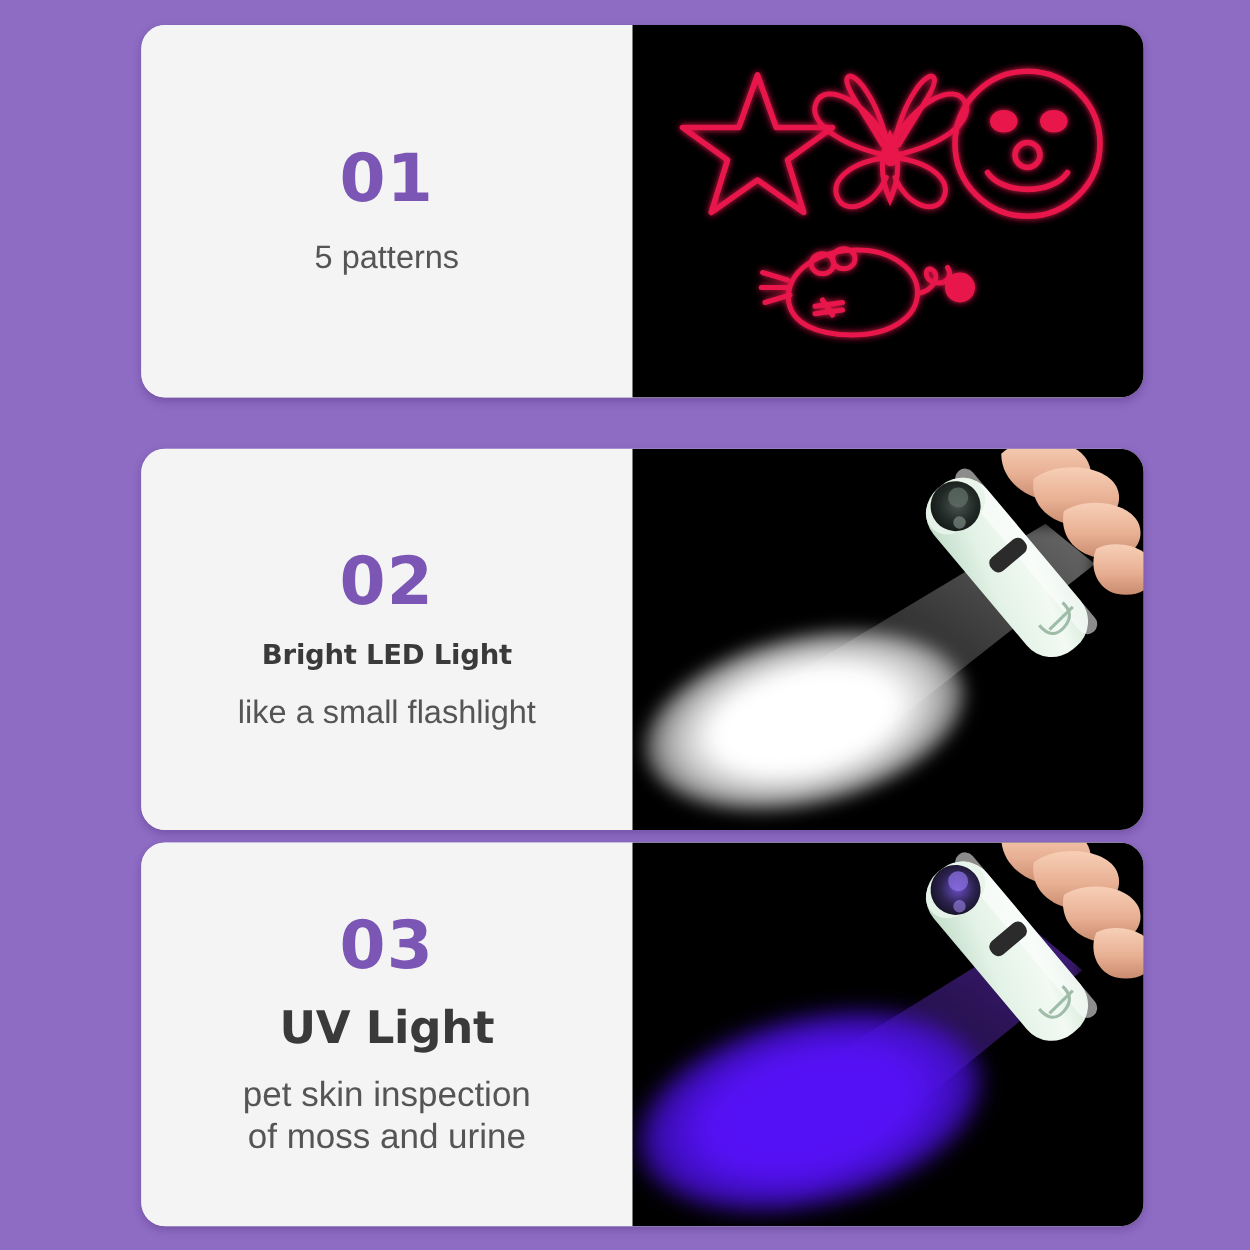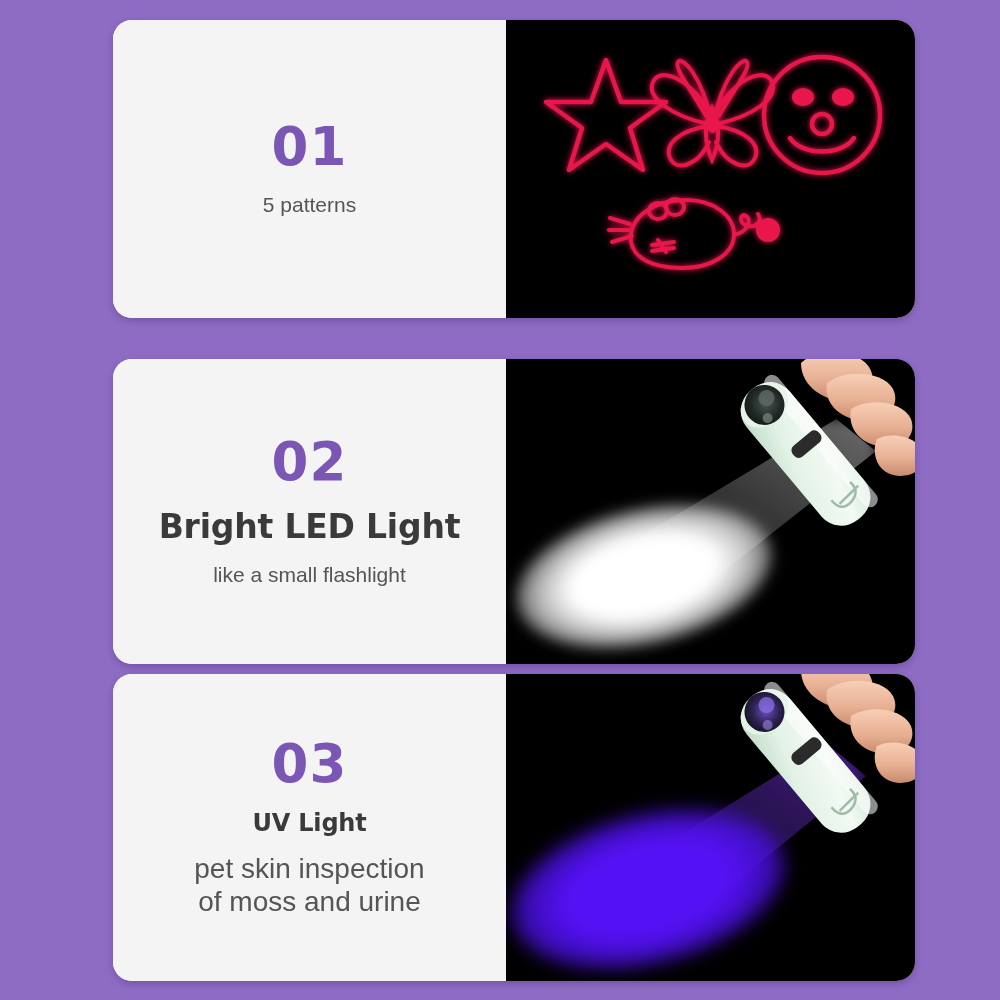--- a/index.html
+++ b/index.html
@@ -71,26 +71,26 @@
   .title {
     color: #3A3A3A;
     font-weight: bold;
     font-size: 33px;
     line-height: 1.1;
     letter-spacing: -0.2px;
     text-align: center;
     font-family: "DejaVu Sans", sans-serif;
   }
   .card-1 .title { font-size: 33px; margin-bottom: 15px; }
-  .card-2 .title { font-size: 33px; margin-bottom: 17px; }
-  .card-3 .title { font-size: 24px; margin-bottom: 16px; }
+  .card-2 .title { font-size: 22px; margin-bottom: 17px; }
+  .card-3 .title { font-size: 36px; margin-bottom: 16px; }
 
   .subtitle {
     color: #555555;
-    font-size: 21px;
+    font-size: 26px;
     line-height: 1.18;
     text-align: center;
     font-family: "Liberation Sans", sans-serif;
   }
   .card-3 .subtitle { font-size: 28px; }
 
   
   .laser-svg { position: absolute; left: 0; top: 0; width: 100%; height: 100%; }
 
   

